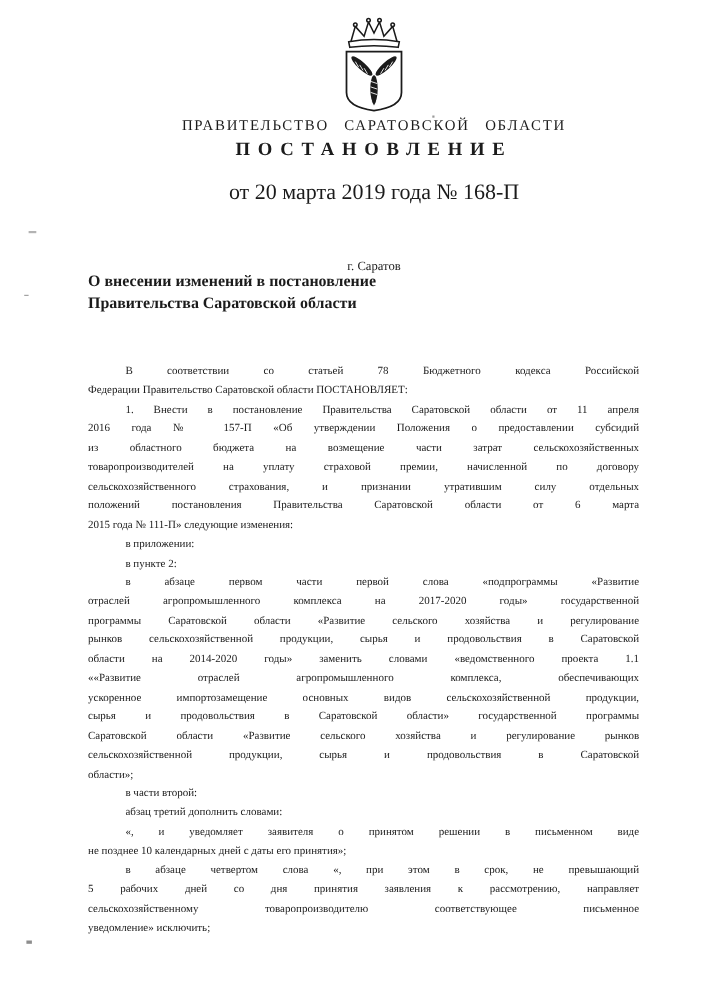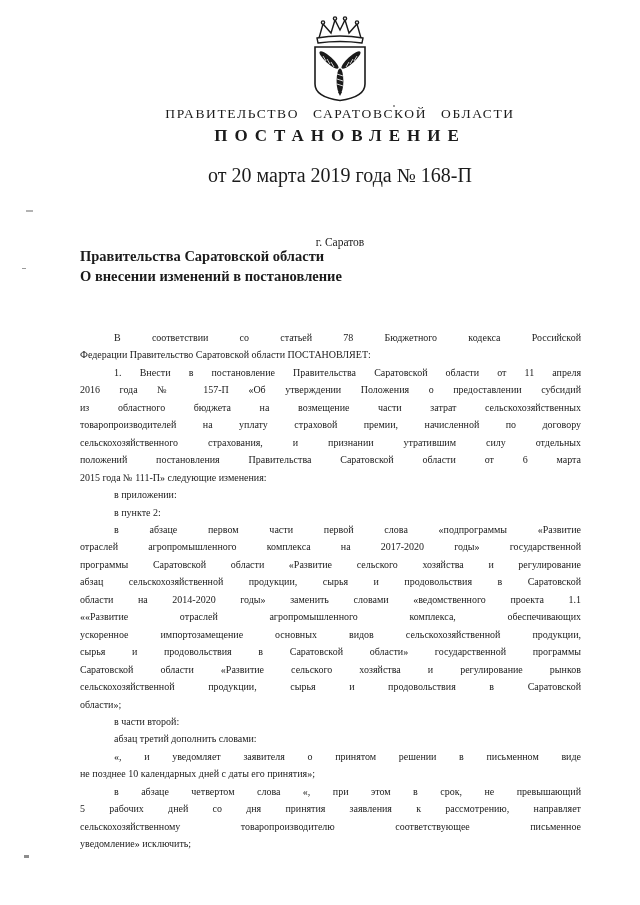--- a/index.html
+++ b/index.html
@@ -126,40 +126,40 @@
 
   <div class="header-block authority">ПРАВИТЕЛЬСТВО САРАТОВСКОЙ ОБЛАСТИ</div>
 
   <div class="header-block doc-type">ПОСТАНОВЛЕНИЕ</div>
 
   <div class="header-block date-number">от 20 марта 2019 года № 168-П</div>
 
   <div class="header-block city">г. Саратов</div>
 
   <div class="title-block">
+    <div>О внесении изменений в постановление</div>
     <div>Правительства Саратовской области</div>
-    <div>О внесении изменений в постановление</div>
   </div>
 
   <div class="body-block">
       <div class="line indent fill">В соответствии со статьей 78 Бюджетного кодекса Российской</div>
       <div class="line">Федерации Правительство Саратовской области ПОСТАНОВЛЯЕТ:</div>
       <div class="line indent fill">1. Внести в постановление Правительства Саратовской области от 11 апреля</div>
       <div class="line fill">2016 года № 157-П «Об утверждении Положения о предоставлении субсидий</div>
       <div class="line fill">из областного бюджета на возмещение части затрат сельскохозяйственных</div>
       <div class="line fill">товаропроизводителей на уплату страховой премии, начисленной по договору</div>
       <div class="line fill">сельскохозяйственного страхования, и признании утратившим силу отдельных</div>
       <div class="line fill">положений постановления Правительства Саратовской области от 6 марта</div>
       <div class="line">2015 года № 111-П» следующие изменения:</div>
       <div class="line indent">в приложении:</div>
       <div class="line indent">в пункте 2:</div>
       <div class="line indent fill">в абзаце первом части первой слова «подпрограммы «Развитие</div>
       <div class="line fill">отраслей агропромышленного комплекса на 2017-2020 годы» государственной</div>
       <div class="line fill">программы Саратовской области «Развитие сельского хозяйства и регулирование</div>
-      <div class="line fill">абзац сельскохозяйственной продукции, сырья и продовольствия в Саратовской</div>
+      <div class="line fill">рынков сельскохозяйственной продукции, сырья и продовольствия в Саратовской</div>
       <div class="line fill">области на 2014-2020 годы» заменить словами «ведомственного проекта 1.1</div>
       <div class="line fill">««Развитие отраслей агропромышленного комплекса, обеспечивающих</div>
       <div class="line fill">ускоренное импортозамещение основных видов сельскохозяйственной продукции,</div>
       <div class="line fill">сырья и продовольствия в Саратовской области» государственной программы</div>
       <div class="line fill">Саратовской области «Развитие сельского хозяйства и регулирование рынков</div>
       <div class="line fill">сельскохозяйственной продукции, сырья и продовольствия в Саратовской</div>
       <div class="line">области»;</div>
       <div class="line indent">в части второй:</div>
       <div class="line indent">абзац третий дополнить словами:</div>
       <div class="line indent fill">«, и уведомляет заявителя о принятом решении в письменном виде</div>

